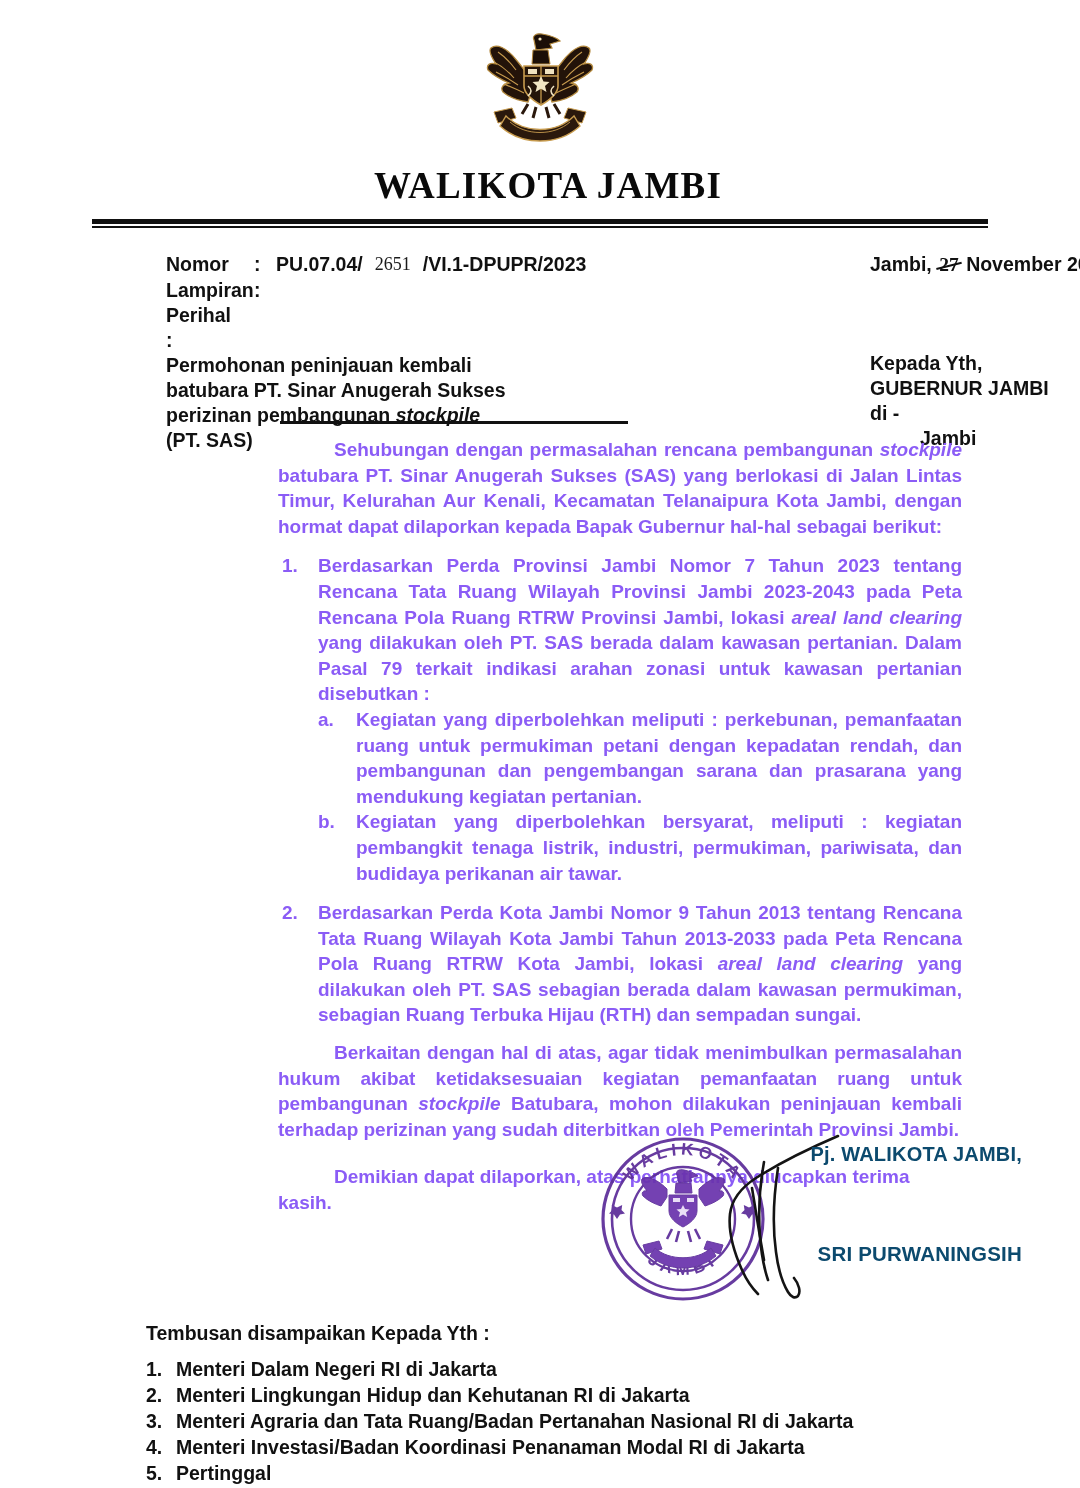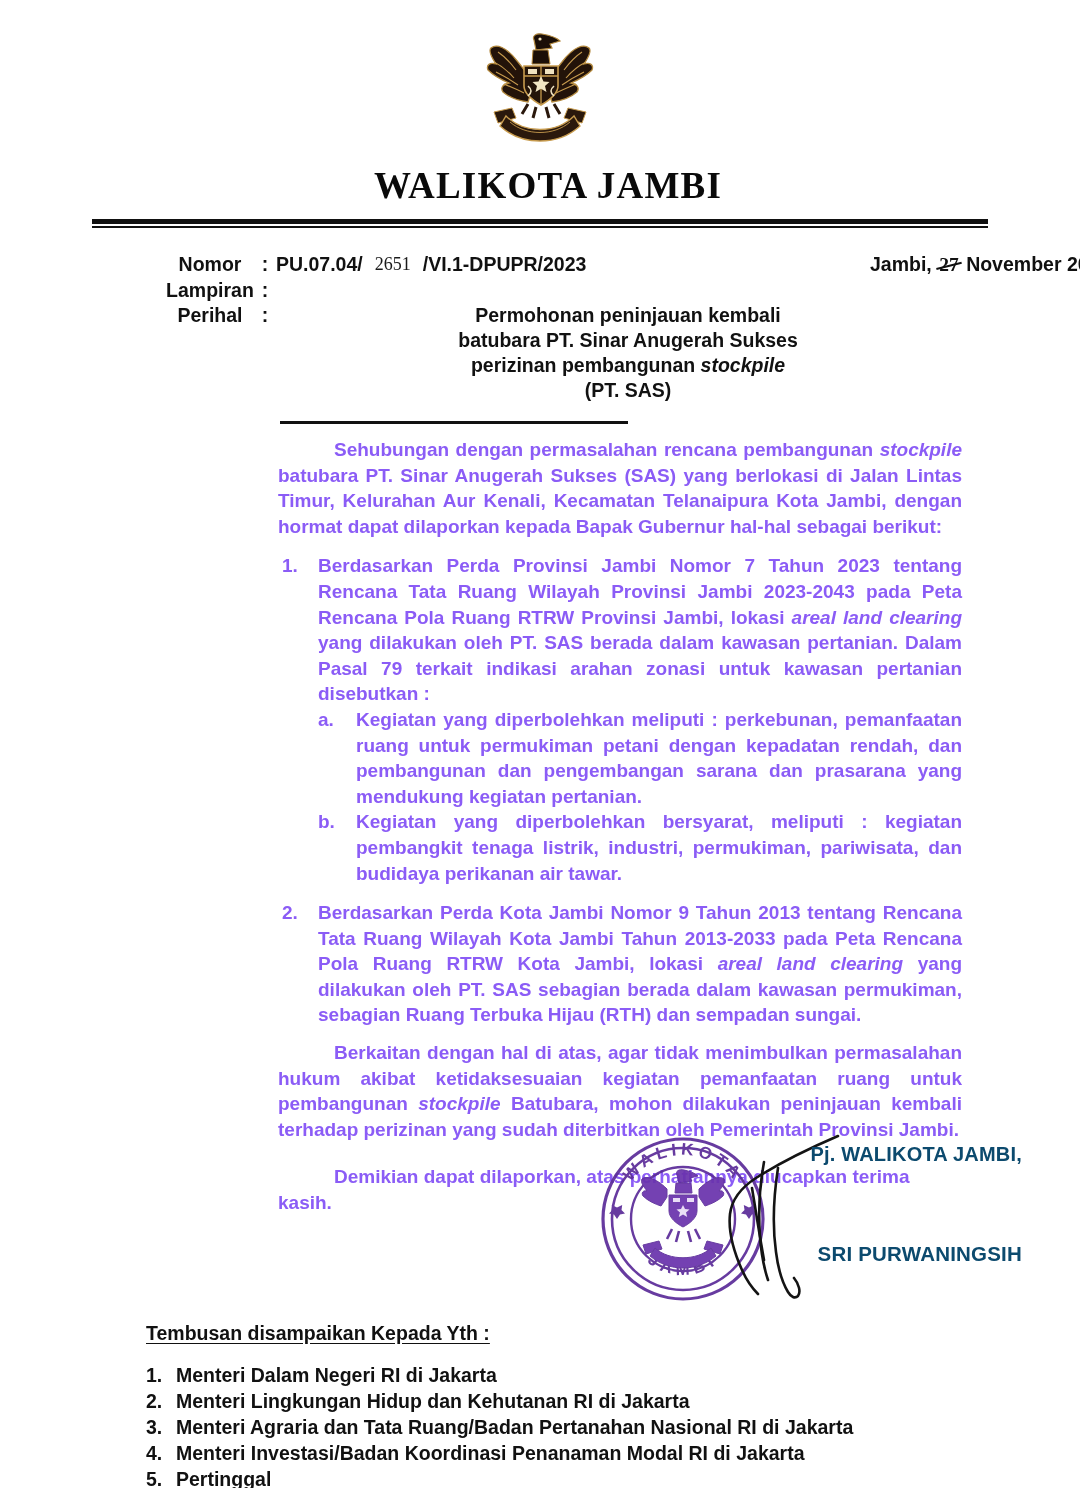--- a/index.html
+++ b/index.html
@@ -69,21 +69,20 @@
     left: 166px;
     top: 252px;
     width: 814px;
     font-size: 19.5px;
     line-height: 25px;
     font-weight: 600;
   }
   .meta-row {
     display: flex;
     align-items: flex-start;
-    text-align: center;
   }
   .meta-label { width: 88px; flex: none; }
   .meta-colon { width: 22px; flex: none; }
   .meta-value { flex: 1 1 auto; }
 
   .nomor-line {
     display: flex;
     align-items: baseline;
     gap: 8px;
     white-space: nowrap;
@@ -117,20 +116,21 @@
     left: -1px;
     right: -1px;
     top: 52%;
     height: 2px;
     background: #111;
     transform: rotate(-14deg);
   }
 
   .perihal-block {
     position: relative;
+    flex-direction: column;
   }
   .perihal-text { line-height: 25px; }
   .perihal-underline {
     position: absolute;
     left: 114px;
     top: 118px;
     width: 348px;
     height: 3px;
     background: #111111;
   }
@@ -240,23 +240,22 @@
     position: absolute;
     left: 146px;
     top: 1320px;
     width: 760px;
     font-size: 19.5px;
     line-height: 26px;
     font-weight: 600;
     color: #111111;
   }
   .tembusan-title {
-    text-decoration: underline;
     text-underline-offset: 3px;
-    margin-bottom: 16px;
+    margin-bottom: 10px;
   }
   ol.tembusan-list {
     margin: 0;
     padding: 0;
     list-style: none;
   }
   ol.tembusan-list > li {
     position: relative;
     padding-left: 30px;
     white-space: nowrap;
@@ -344,20 +343,26 @@
       <div class="meta-label">Perihal</div>
       <div class="meta-colon">:</div>
       <div class="meta-value perihal-text">
         <div>Permohonan peninjauan kembali</div>
         <div>batubara PT. Sinar Anugerah Sukses</div>
         <div>perizinan pembangunan <span class="it">stockpile</span></div>
         <div>(PT. SAS)</div>
       </div>
       <div class="perihal-underline"></div>
 
+      <div class="addressee">
+        <div>Kepada Yth,</div>
+        <div>GUBERNUR JAMBI</div>
+        <div>di -</div>
+        <div class="indent">Jambi</div>
+      </div>
     </div>
   </div>
 
   <div class="body-wrap">
 
     <p class="para">Sehubungan dengan permasalahan rencana pembangunan <span class="it">stockpile</span> batubara PT. Sinar Anugerah Sukses (SAS) yang berlokasi di Jalan Lintas Timur, Kelurahan Aur Kenali, Kecamatan Telanaipura Kota Jambi, dengan hormat dapat dilaporkan kepada Bapak Gubernur hal-hal sebagai berikut:</p>
 
     <ol class="lvl1">
       <li>
         <span class="marker">1.</span>

